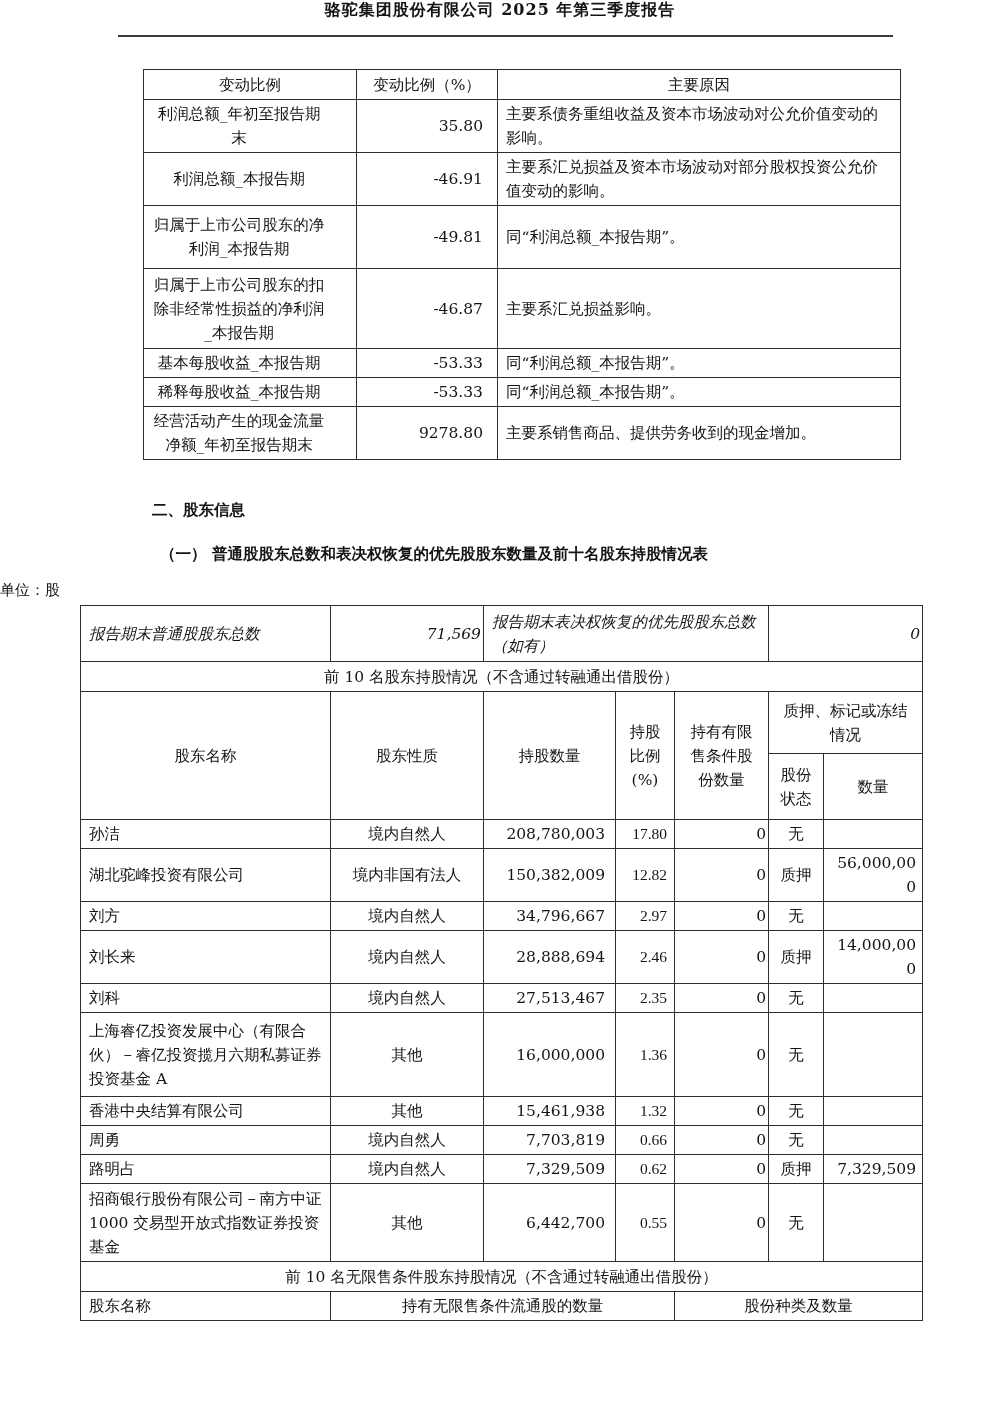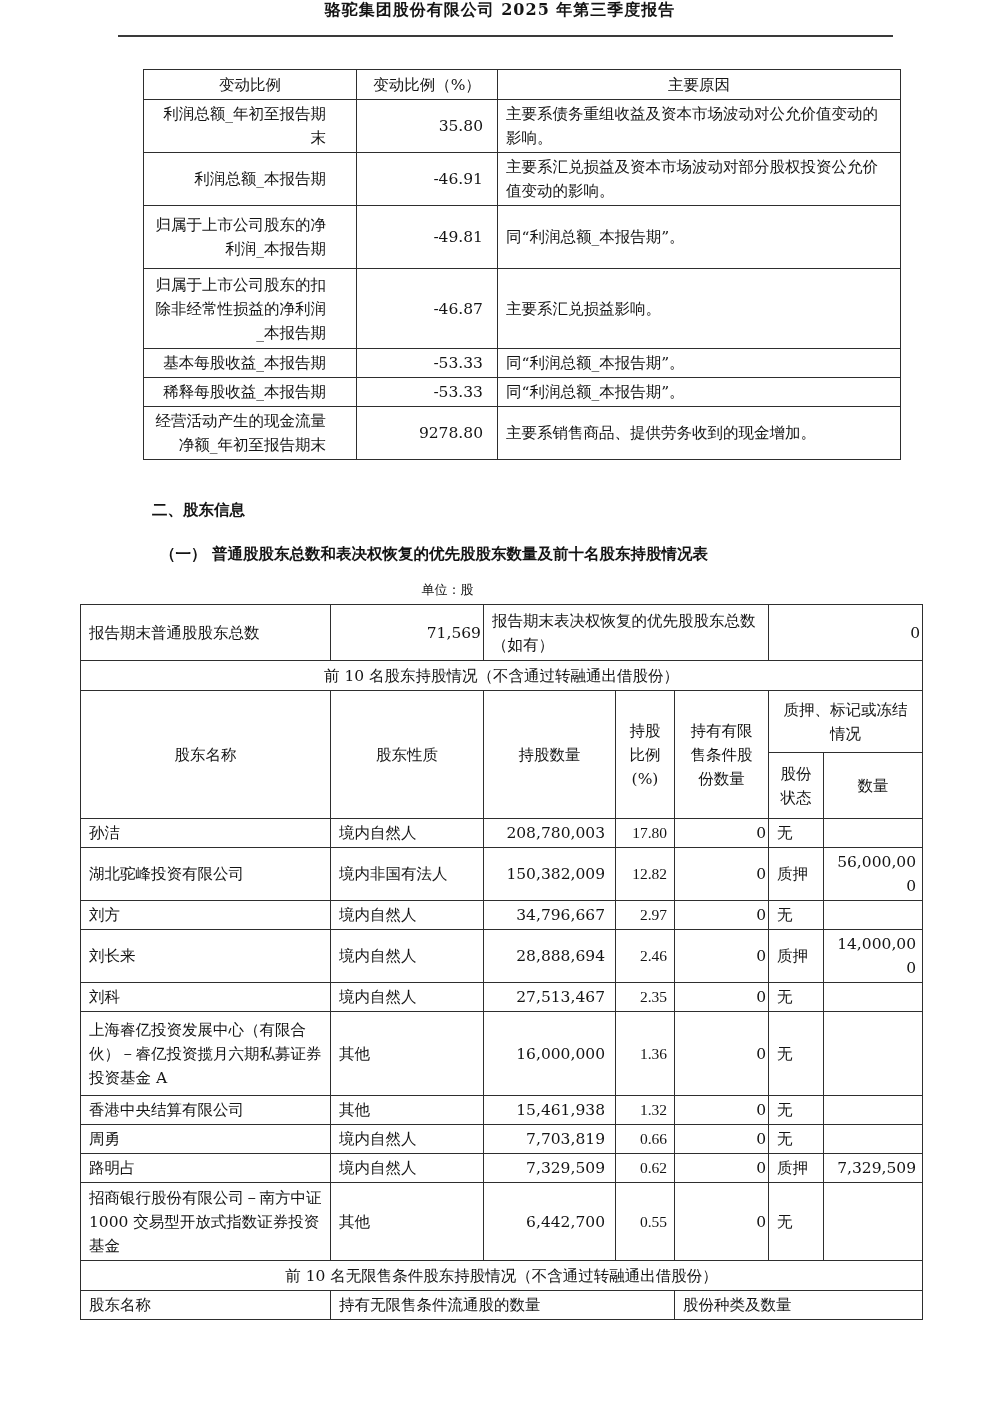--- a/index.html
+++ b/index.html
@@ -36,50 +36,50 @@
     font-weight:normal;
     line-height:24px;
     padding:2px 8px;
     vertical-align:middle;
     word-break:break-all;
   }
   
   .t1 { margin:32px 0 0 143px; width:757px; }
   .t1 .head-row { height:30px; }
   .t1 th { text-align:center; }
-  .t1 td.item { text-align:right; padding-right:30px; }
+  .t1 td.item { text-align:center; padding-right:30px; }
   .t1 td.ratio { text-align:right; padding-right:14px; }
   .t1 td.reason { text-align:left; }
   
   .sec-heading {
     margin:40px 0 0 152px;
     font-size:15.5px;
     font-weight:bold;
   }
   .sub-heading {
     margin:23px 0 0 160px;
     font-size:15.5px;
     font-weight:bold;
   }
   .unit-label {
     margin-top:16px;
     width:895px;
-    text-align:center;
-    font-size:13px;
+    text-align:left;
+    font-size:15px;
   }
   
   .t2 { margin:5px 0 0 80px; width:842px; }
   .t2 th { text-align:center; }
   .t2 td.left { text-align:left; }
-  .t2 td.center, .t2 th.center { }
+  .t2 td.center, .t2 th.center { text-align:center; }
   .t2 td.num { text-align:right; padding-right:10px; }
   .t2 td.num0 { text-align:right; padding-right:2px; }
   .t2 td.rat { text-align:right; padding-right:7px;font-family:Liberation Serif, serif; }
   .t2 td.qty { text-align:right; padding-right:6px; }
-  .t2 .summary-row { height:56px; }
+  .t2 .summary-row { height:56px;font-style:italic; }
   .t2 td.banner { text-align:center; height:30px; }
   .t2 .hrow1 { height:62px; }
   .t2 .hrow2 { height:66px; }
   .t2 th.restricted-h { padding-left:13px; padding-right:13px; }
   .t2 tr.r1 { height:28px; }
   .t2 .bottom-head { height:29px; }
   .t2 .bottom-head td { font-size:15.5px; }
 </style>
 </head>
 <body>

